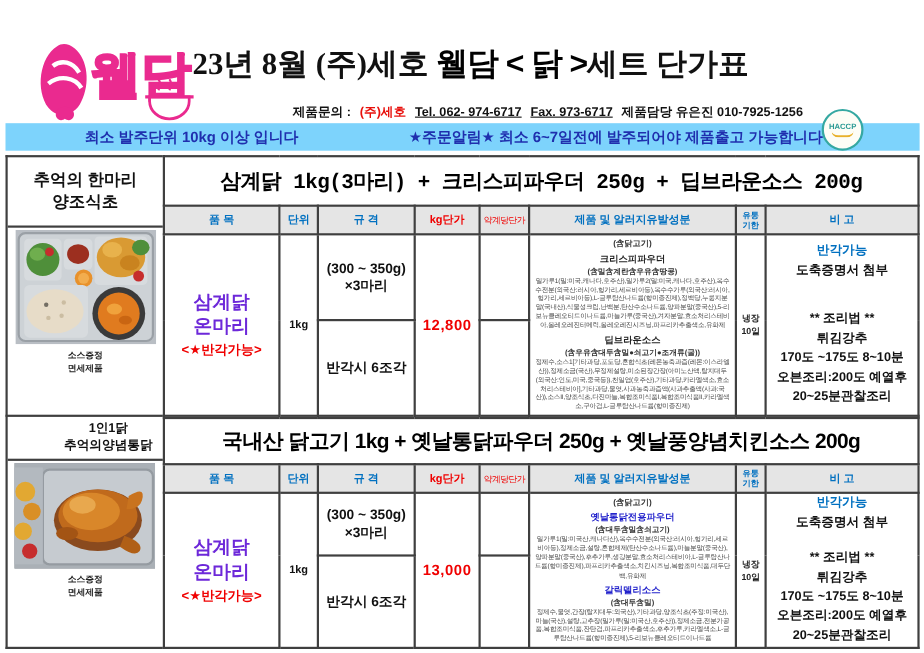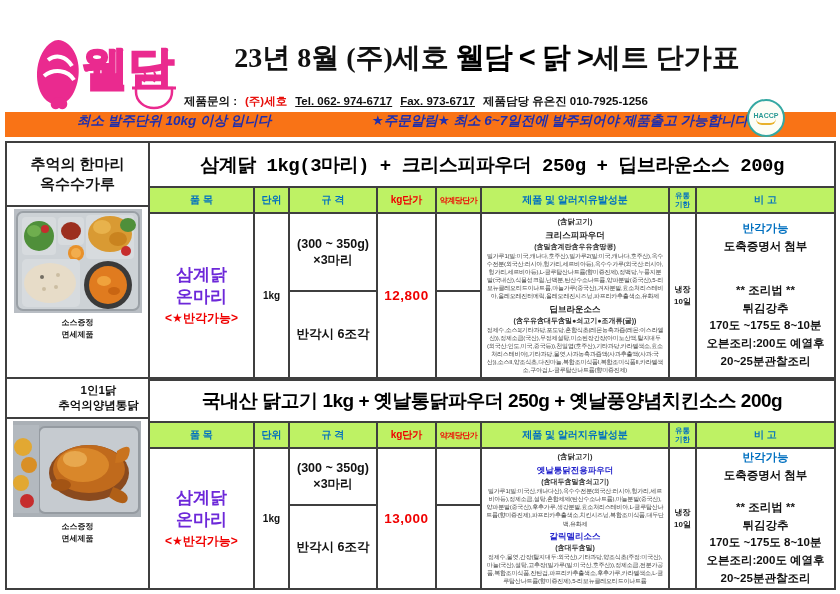--- a/index.html
+++ b/index.html
@@ -3,29 +3,29 @@
 <meta charset="utf-8">
 <style>
   * { margin:0; padding:0; box-sizing:border-box; }
   body { background:#e8e8e8; }
   .page {
     position:relative; width:840px; height:594px; background:#fff; overflow:hidden;
     font-family:"Liberation Sans","DejaVu Sans",sans-serif; margin:0 auto;
   }
   
   .logo { position:absolute; left:30px; top:26px; width:150px; height:88px; }
-  .doc-title { position:absolute; left:175px; right:41px; top:38px; text-align:center; white-space:nowrap; }
+  .doc-title { position:absolute; left:175px; right:41px; top:38px; text-align:left; white-space:nowrap; }
   .doc-title .t-serif { font-family:"Liberation Serif","DejaVu Serif",serif; font-size:28px; font-weight:600; color:#111; }
   .doc-title .t-brand { font-size:29px; font-weight:800; color:#000; letter-spacing:-1px; }
-  .contact { position:absolute; left:180px; right:24px; top:94px; font-size:11.5px; font-weight:bold; color:#111; white-space:nowrap; }
+  .contact { position:absolute; left:180px; right:24px; top:94px; text-align:center; font-size:11.5px; font-weight:bold; color:#111; white-space:nowrap; }
   .contact .red { color:#e8100c; }
   .contact .u { text-decoration:underline; }
   .contact span { margin:0 4px; }
   
-  .banner { position:absolute; left:5px; top:112px; width:831px; height:25px; background:#f97316; display:flex; align-items:flex-start;font-style:italic; }
+  .banner { position:absolute; left:5px; top:112px; width:831px; height:25px; background:#7dd3fc; display:flex; align-items:center; }
   .banner .b-left { margin-left:72px; font-size:13.5px; font-weight:800; color:#1f2fae; }
   .banner .b-right { margin-left:auto; margin-right:88px; font-size:13.5px; font-weight:800; color:#1f2fae; }
   .haccp { position:absolute; left:747px; top:99px; width:38px; height:38px; border-radius:50%;
     background:#fdfdf6; border:2px solid #35a8a2; display:flex; flex-direction:column; align-items:center; justify-content:center; z-index:3; }
   .haccp .h-txt { font-size:7px; font-weight:800; color:#2a9a94; letter-spacing:0; }
   .haccp .h-arc { width:20px; height:6px; border-bottom:2px solid #e8b12c; border-radius:0 0 10px 10px; }
   
   .content { position:absolute; left:5px; top:141px; width:831px; }
   .section { display:flex; }
   .side { width:145px; border:2px solid #3f3f3f; border-right:none; display:flex; flex-direction:column; }
@@ -35,24 +35,24 @@
   .s1 .side-title { height:64px; font-size:15px; font-weight:800; line-height:1.35; color:#111;justify-content:center; }
   .s2 .side-title { height:40px; font-size:11.5px; font-weight:800; line-height:1.3; color:#111;padding-left:42px; }
   .side-body { flex:1; display:flex; flex-direction:column; align-items:center; }
   .photo { margin-top:2px; width:128px; }
   .side-caption { margin-top:4px; font-size:8px; font-weight:bold; color:#222; line-height:1.5; text-align:center; }
   table { border-collapse:collapse; table-layout:fixed; width:686px; }
   td { border:2px solid #3f3f3f; text-align:center; vertical-align:middle; padding:0; overflow:hidden; }
   .sec-title-cell { font-size:19px; font-weight:800; color:#000; letter-spacing:-0.5px; }
   .s1 .sec-title-cell { height:45px;font-family:Liberation Mono, monospace; }
   .s2 .sec-title-cell { height:42px; }
-  .hdr td { background:#bef264; height:26px; }
+  .hdr td { background:#e5e5e5; height:26px; }
   .hdr .h-blue { color:#0070c0; font-weight:800; font-size:10px; }
   .hdr .h-red { color:#f00000; font-weight:800; font-size:10px; }
-  .hdr .h-red-sm { color:#f00000; font-weight:700; font-size:8px; letter-spacing:-0.5px; }
+  .hdr .h-red-sm { color:#f00000; font-weight:400; font-size:8px; letter-spacing:-0.5px; }
   .hdr .h-tiny { color:#0070c0; font-weight:800; font-size:7.5px; line-height:1.2; }
   .item-cell .nm { font-size:17px; font-weight:800; color:#6d28d9; line-height:1.3; }
   .item-cell .nt { font-size:12px; font-weight:800; color:#f00000; margin-top:2px; }
   .unit-cell { font-size:10px; font-weight:800; color:#111; }
   .spec-cell { font-size:12.5px; font-weight:800; color:#111; line-height:1.3; }
   .price-cell { font-size:13.5px; font-weight:800; color:#f00000; letter-spacing:0.5px; }
   .allergy-cell { padding:3px 4px; }
   .alg-origin { font-size:7.5px; font-weight:bold; color:#333; margin-bottom:2px; }
   .alg-title { font-size:8.5px; font-weight:800; color:#222; margin-top:3px; }
   .alg-title.blue { color:#2424cc; }
@@ -100,21 +100,21 @@
     <span class="h-txt">HACCP</span>
     <span class="h-arc"></span>
   </div>
 
   <div class="content">
 
     <div class="section s1">
       <div class="side">
         <div class="side-title">
           <span>추억의 한마리</span>
-          <span>옥수수가루</span>
+          <span>양조식초</span>
         </div>
         <div class="side-body">
           <svg class="photo" width="128" height="104" viewBox="0 0 128 104">
             <rect x="0" y="0" width="128" height="104" fill="#b9bec4"></rect>
             <rect x="3" y="3" width="122" height="98" rx="6" fill="#cdd2d6" stroke="#9aa0a6" stroke-width="2"></rect>
             <rect x="8" y="8" width="34" height="38" rx="4" fill="#d7dbde"></rect>
             <ellipse cx="25" cy="27" rx="15" ry="15" fill="#4f8f3a"></ellipse>
             <ellipse cx="20" cy="22" rx="7" ry="6" fill="#6fae4e"></ellipse>
             <circle cx="31" cy="20" r="4" fill="#c62d2d"></circle>
             <rect x="44" y="8" width="26" height="28" rx="4" fill="#d7dbde"></rect>

